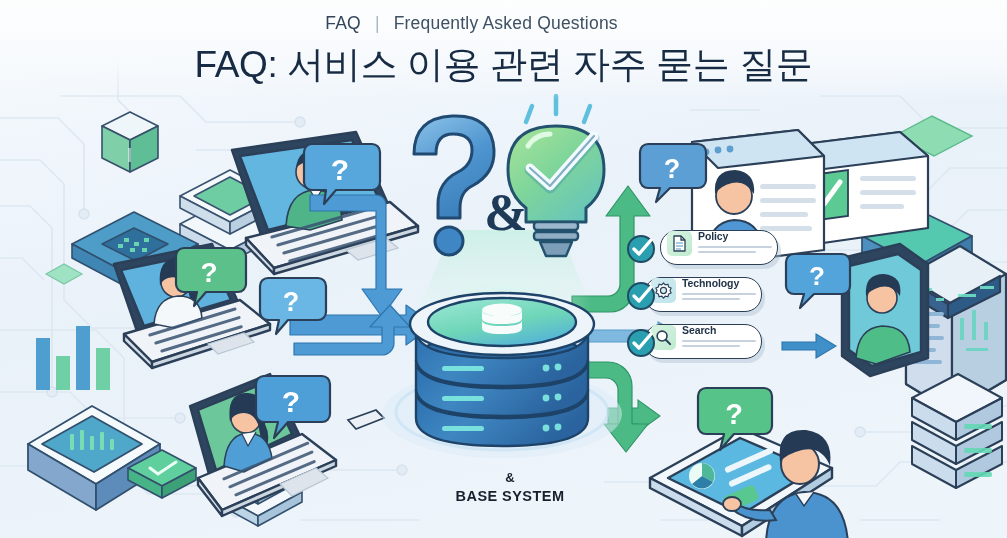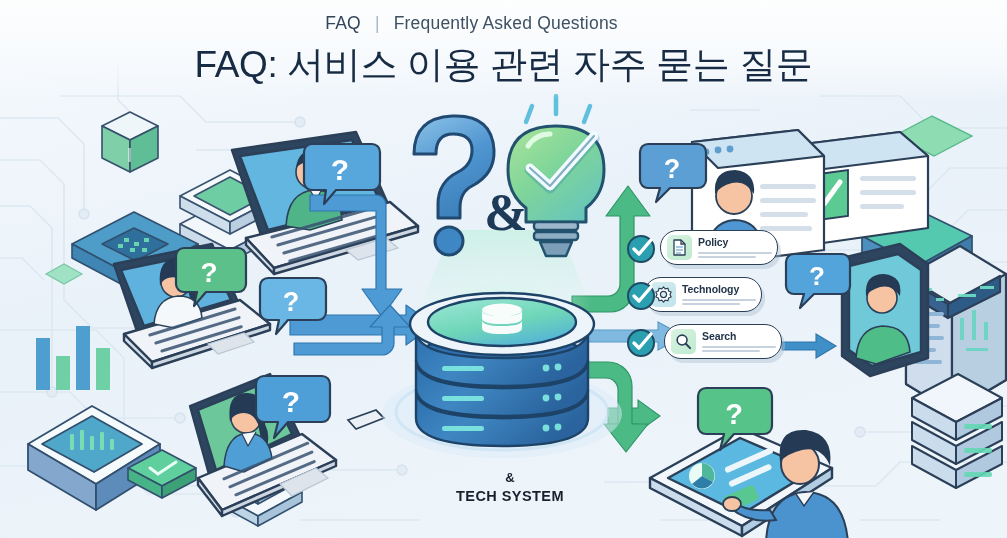--- a/index.html
+++ b/index.html
@@ -46,21 +46,21 @@
   #circuit { position: absolute; left:0; top:0; z-index: 1; }
 
   
   .ocard {
     position: absolute;
     width: 118px; height: 35px;
     background: #ffffff;
     border: 1.6px solid #2b3f56;
     border-radius: 17px;
     box-shadow: 3px 4px 0 rgba(176,192,208,.45);
-    display: flex; align-items: center;
+    display: flex; align-items: flex-start;
     padding: 0 6px;
     z-index: 26;
   }
   .ocard .ic {
     width: 25px; height: 25px; border-radius: 5px;
     background: linear-gradient(135deg,#d8f3e2,#bfeacf);
     display: flex; align-items: center; justify-content: center;
     flex: 0 0 auto; margin-right: 6px;
   }
   .ocard.tech .ic { background: linear-gradient(135deg,#d3ecf0,#bfe4ea); }
@@ -655,37 +655,37 @@
       <div class="lbl">Technology</div>
       <div class="bar"></div>
       <div class="bar bar2"></div>
     </div>
   </div>
 
   <svg class="chk" style="left:625px; top:326px;" width="32" height="32">
     <circle cx="16" cy="17" r="13" fill="#2a9fb0" stroke="#1f4b63" stroke-width="2"></circle>
     <path d="M9 17 L14 22 L26 8" stroke="#ffffff" stroke-width="3.4" fill="none" stroke-linecap="round" stroke-linejoin="round"></path>
   </svg>
-  <div class="ocard" style="left:664px; top:324px;">
+  <div class="ocard" style="left:644px; top:324px;">
     <div class="ic">
       <svg width="17" height="17" viewBox="0 0 18 18">
         <circle cx="7.5" cy="7.5" r="5.2" fill="#ffffff" stroke="#2b4058" stroke-width="1.7"></circle>
         <line x1="11.4" y1="11.4" x2="16" y2="16" stroke="#2b4058" stroke-width="2.2" stroke-linecap="round"></line>
       </svg>
     </div>
     <div class="txt">
       <div class="lbl">Search</div>
       <div class="bar"></div>
       <div class="bar bar2"></div>
     </div>
   </div>
 
   <div id="base-label">
     <span class="amp">&amp;</span>
-    <span>TECH SYSTEM</span>
+    <span>BASE SYSTEM</span>
   </div>
 
   <div id="header-band">
     <div id="eyebrow">
       <span class="tag">FAQ</span>
       <span class="sep">|</span>
       <span>Frequently Asked Questions</span>
     </div>
     <div id="main-title">FAQ: 서비스 이용 관련 자주 묻는 질문</div>
   </div>

